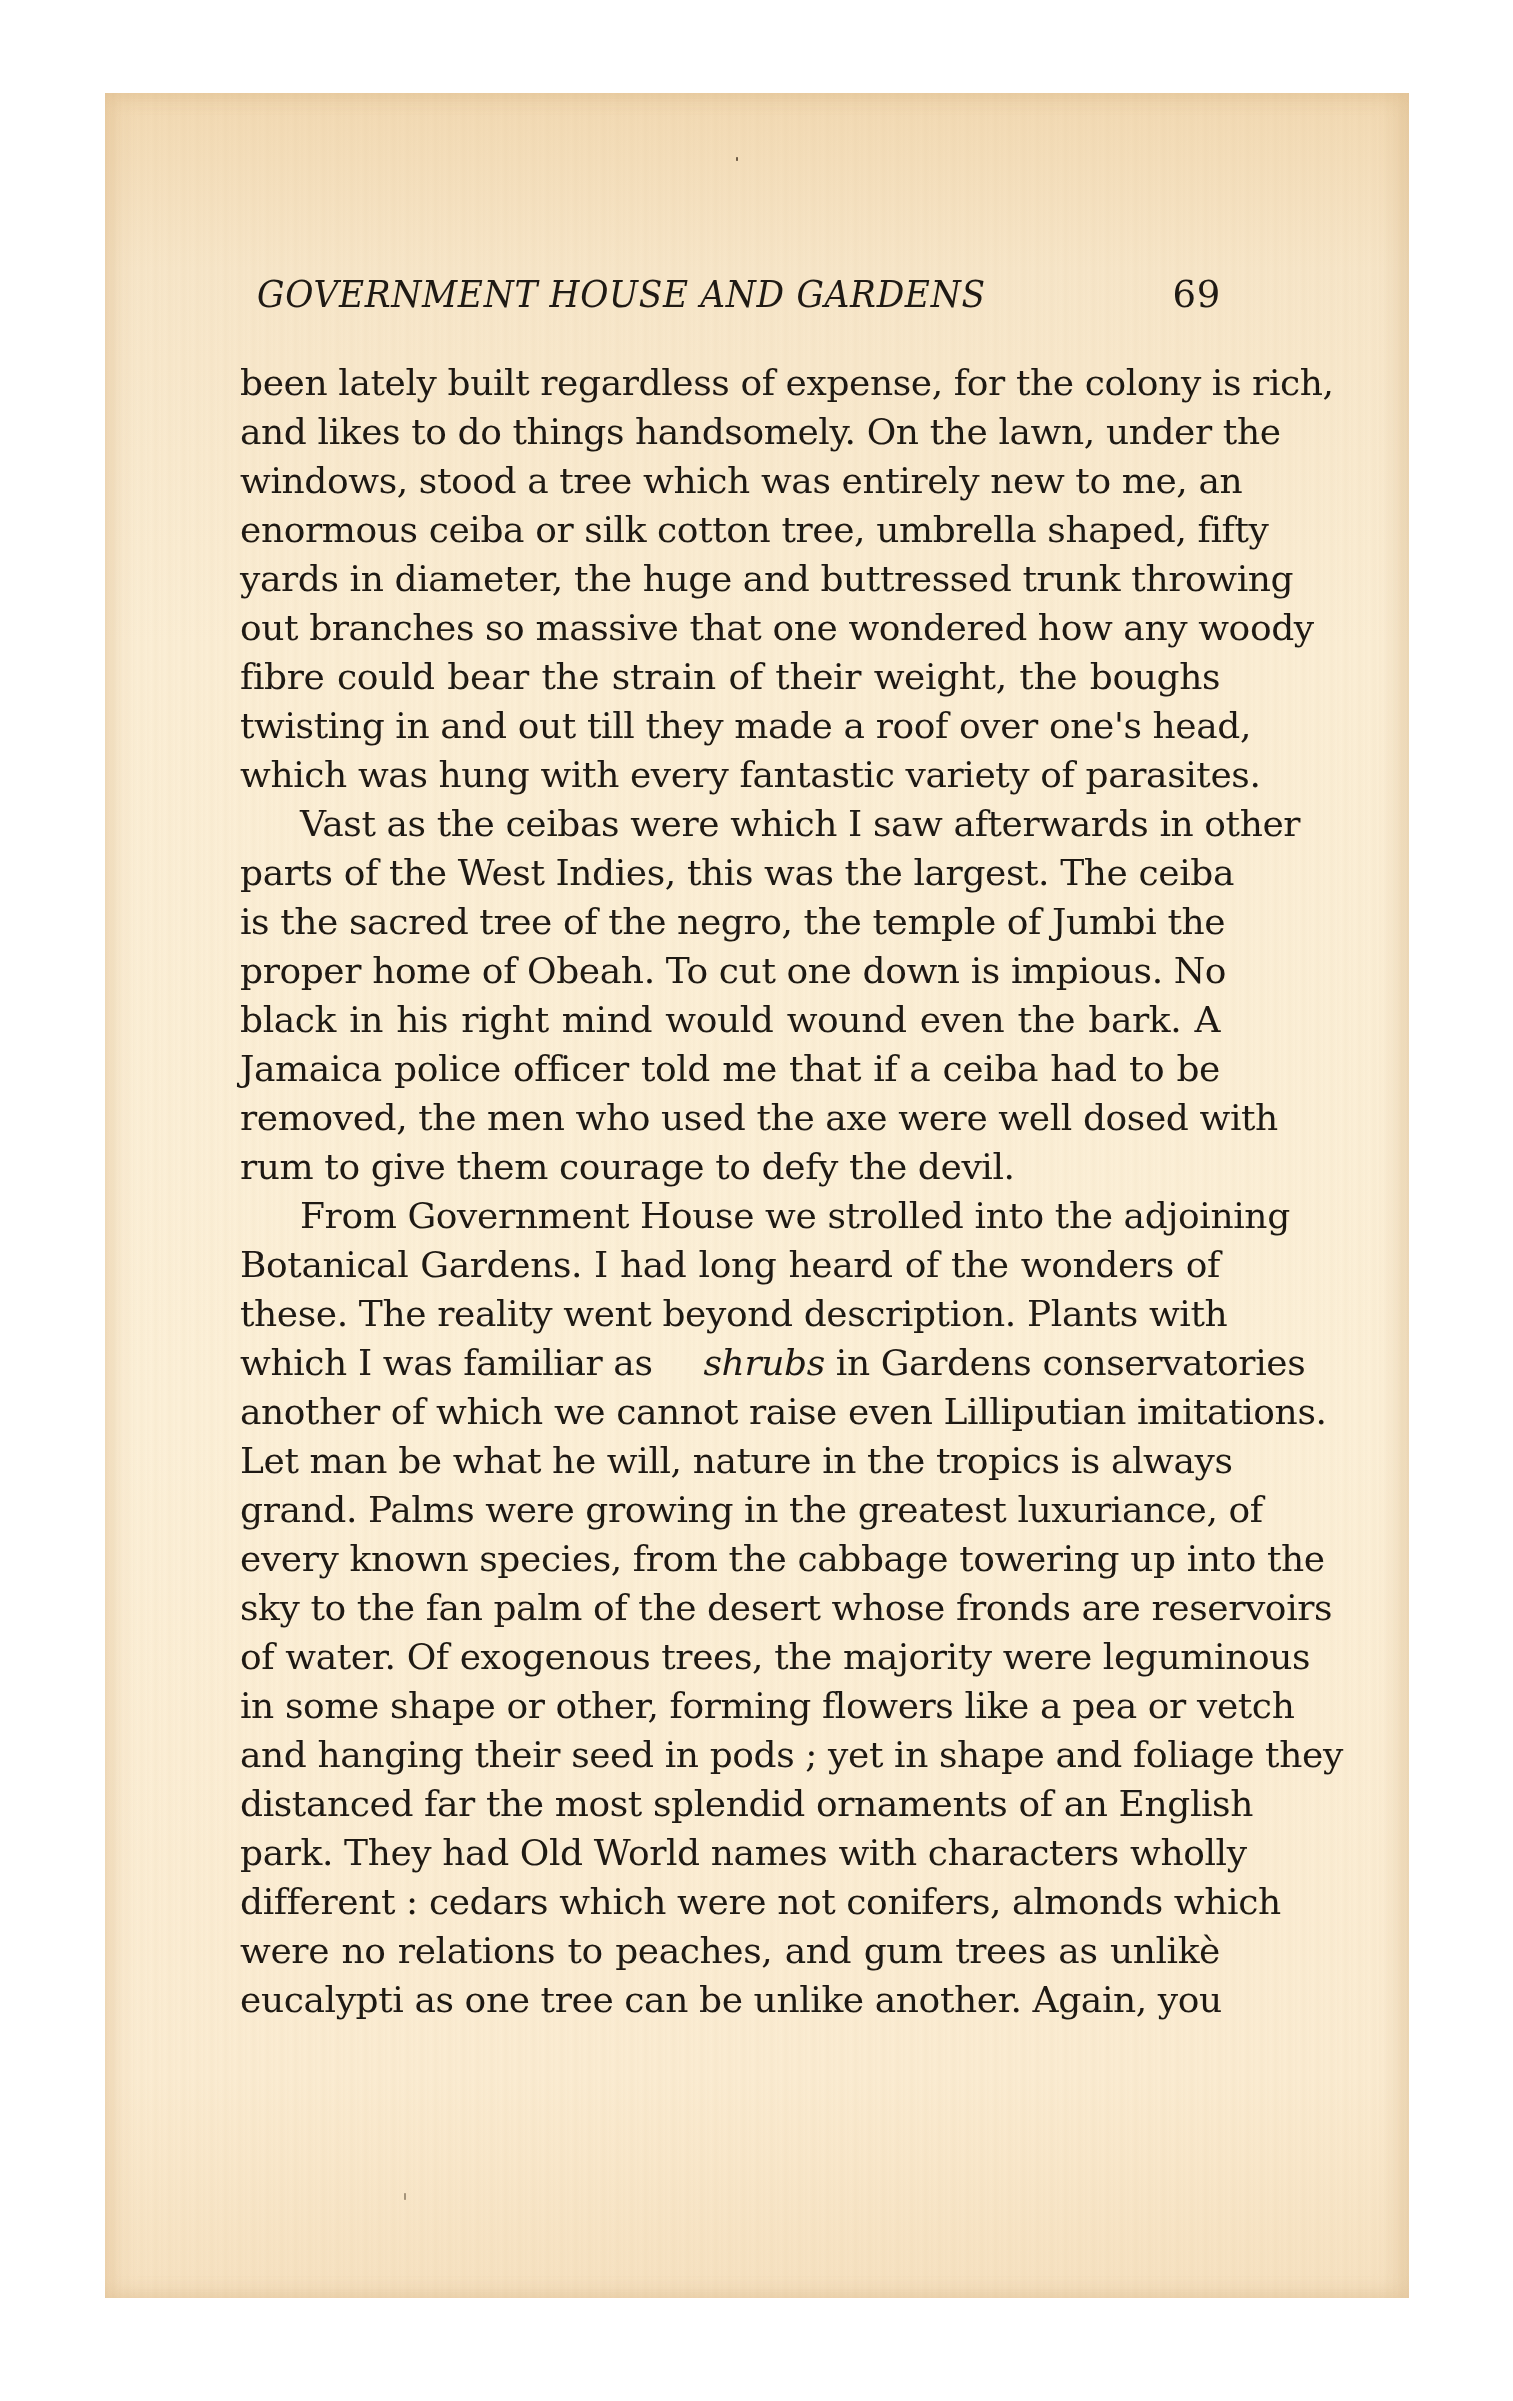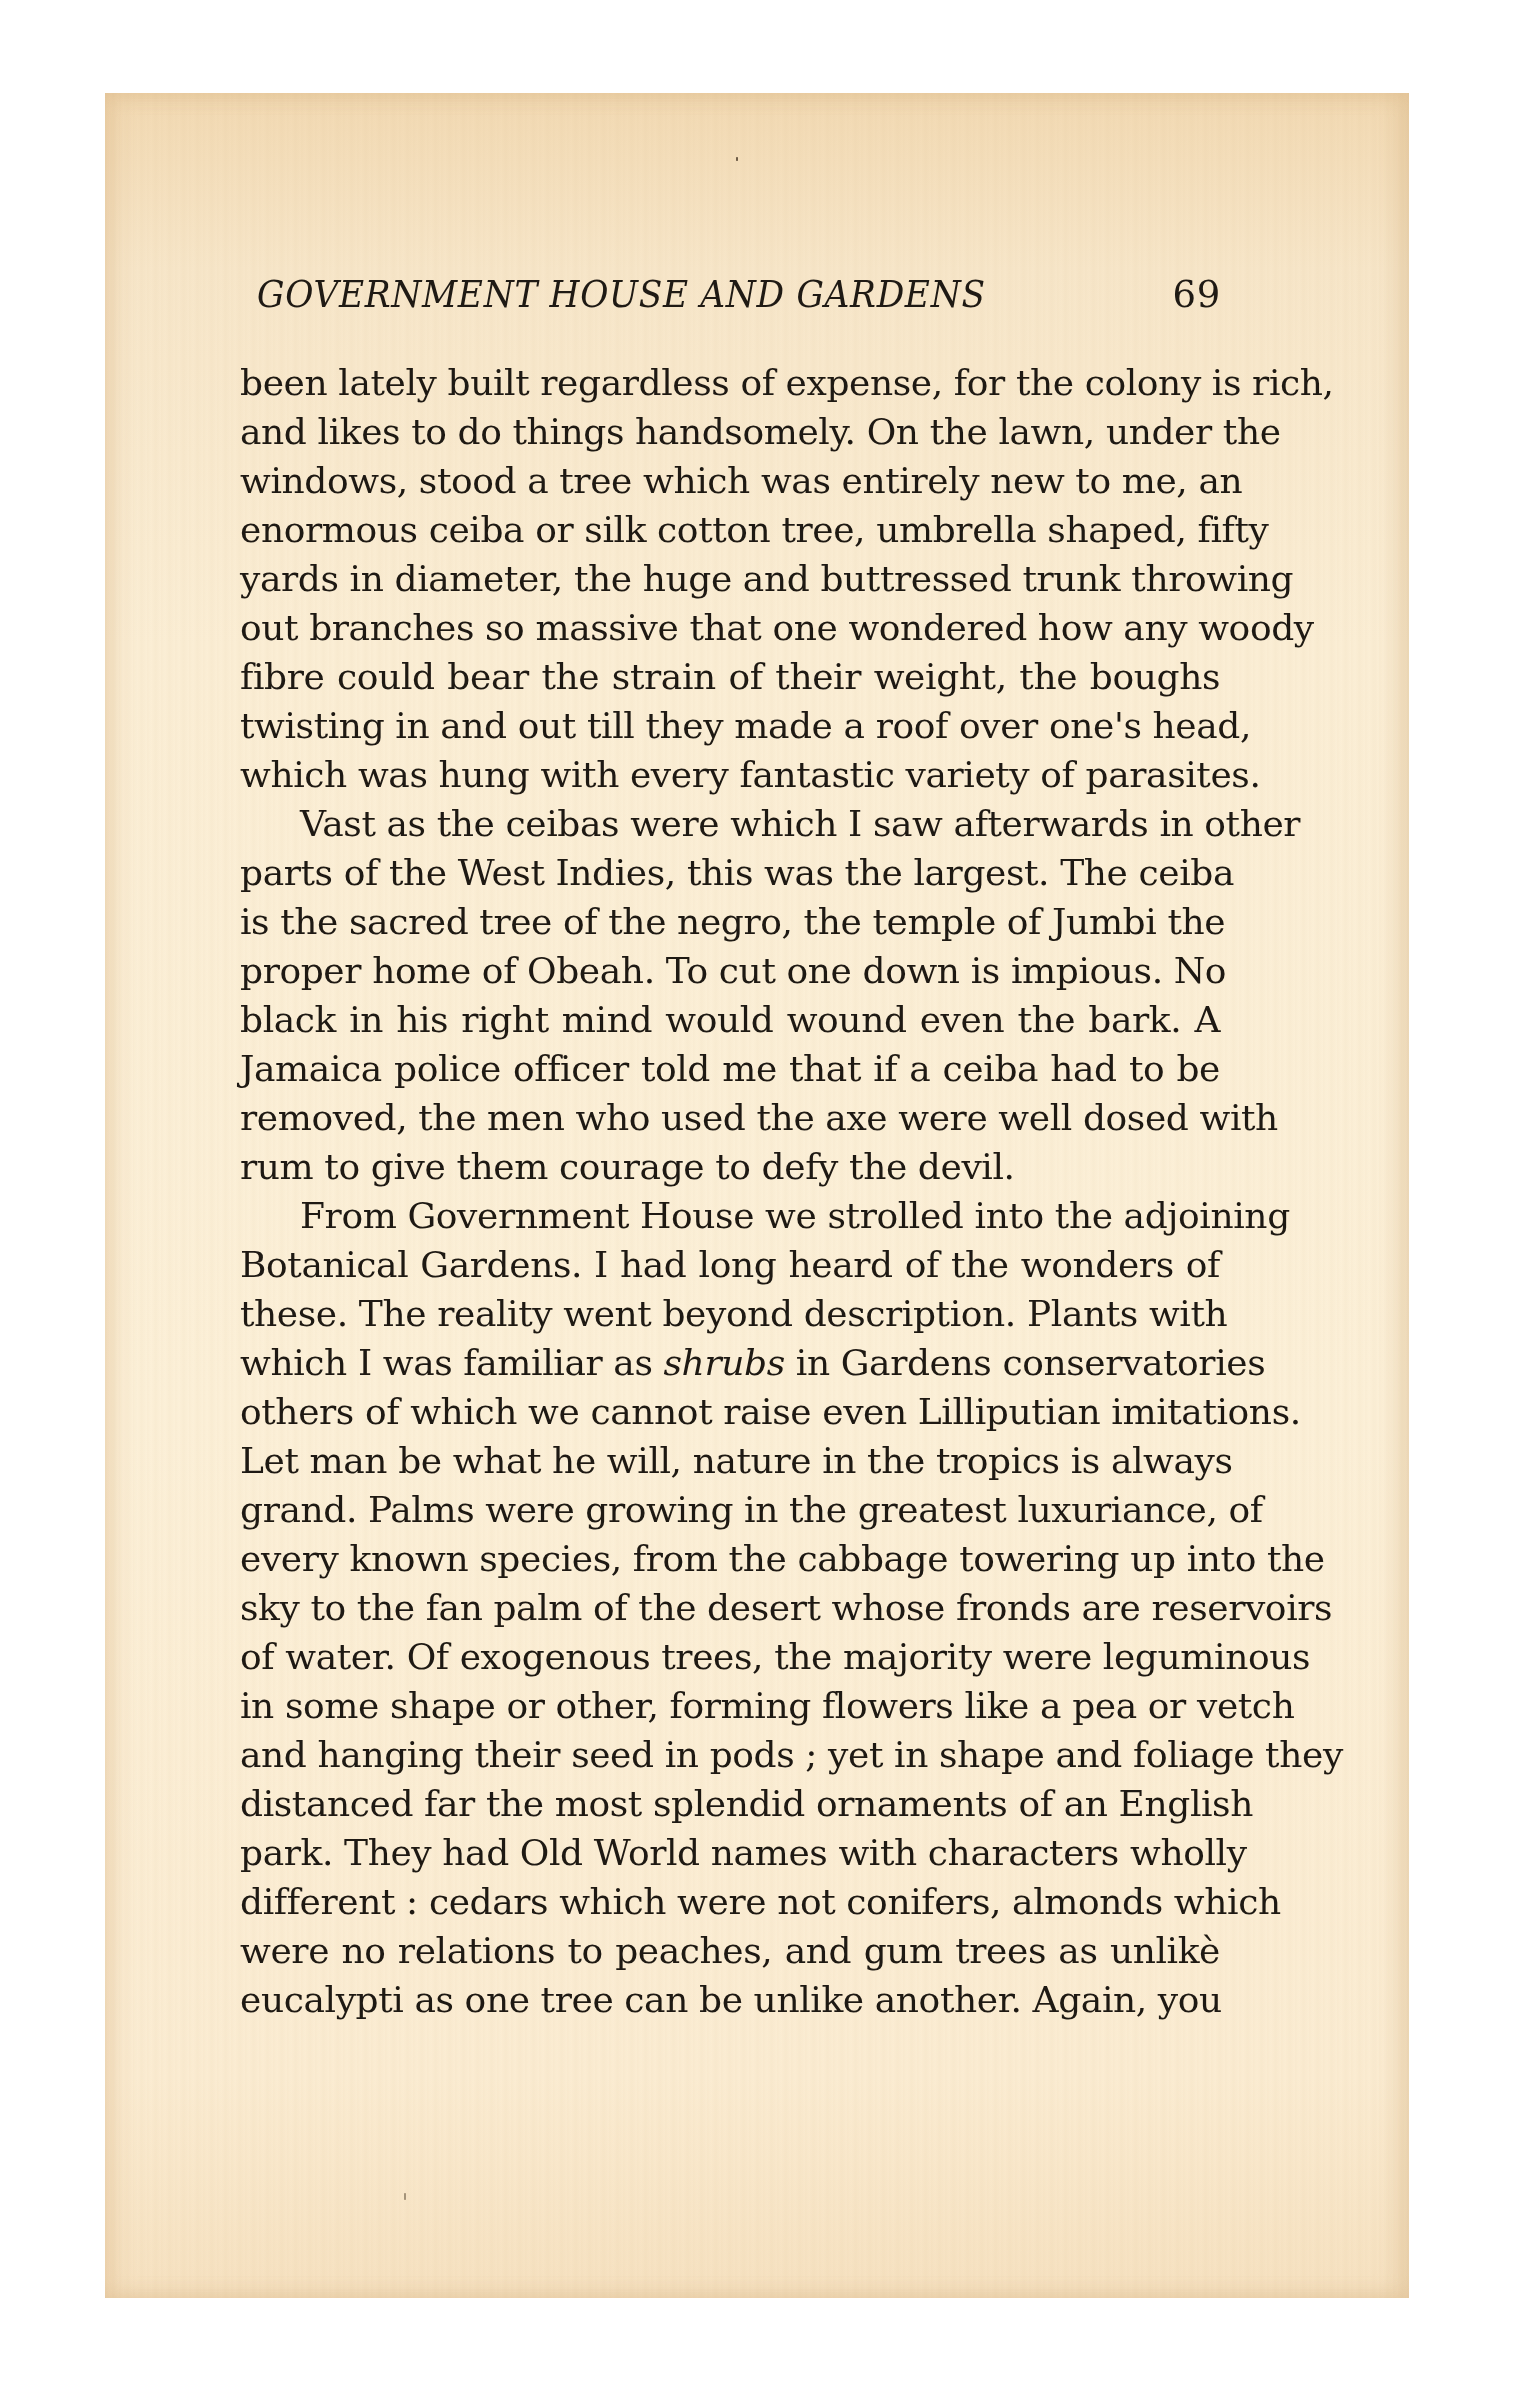--- a/index.html
+++ b/index.html
@@ -26,21 +26,21 @@
     font-family:"DejaVu Serif", serif; font-size:36px; line-height:49px;
     color:#1e1913;
   }
   .line {
     display:block; height:49px; white-space:nowrap;
     text-align:justify; text-align-last:justify;
     letter-spacing:-0.4px;
   }
   .line.last { text-align-last:left; }
   .line.indent { padding-left:60px; }
-  .it { font-style:italic; }
+  .it { font-style:italic;margin-left:40px; }
   .speck { position:absolute; background:#6b5a45; border-radius:0.7px; }
 </style>
 </head>
 <body>
 
 <div class="page">
   <span class="speck" style="left:631px;top:64px;width:2px;height:4px;"></span>
   <span class="speck" style="left:299px;top:2100px;width:2px;height:6.6px;opacity:.6"></span>
 </div>
 
@@ -72,21 +72,21 @@
     <span class="line">Jamaica police officer told me that if a ceiba had to be</span>
     <span class="line">removed, the men who used the axe were well dosed with</span>
     <span class="line last">rum to give them courage to defy the devil.</span>
   </div>
 
   <div>
     <span class="line indent">From Government House we strolled into the adjoining</span>
     <span class="line">Botanical Gardens.  I had long heard of the wonders of</span>
     <span class="line">these.  The reality went beyond description.  Plants with</span>
     <span class="line"><span>which I was familiar as </span><span class="it">shrubs</span><span> in Gardens conservatories</span></span>
-    <span class="line">others of which we cannot raise even Lilliputian imitations.</span>
+    <span class="line">another of which we cannot raise even Lilliputian imitations.</span>
     <span class="line">Let man be what he will, nature in the tropics is always</span>
     <span class="line">grand.  Palms were growing in the greatest luxuriance, of</span>
     <span class="line">every known species, from the cabbage towering up into the</span>
     <span class="line">sky to the fan palm of the desert whose fronds are reservoirs</span>
     <span class="line">of water.  Of exogenous trees, the majority were leguminous</span>
     <span class="line">in some shape or other, forming flowers like a pea or vetch</span>
     <span class="line">and hanging their seed in pods ; yet in shape and foliage they</span>
     <span class="line">distanced far the most splendid ornaments of an English</span>
     <span class="line">park.  They had Old World names with characters wholly</span>
     <span class="line">different : cedars which were not conifers, almonds which</span>

